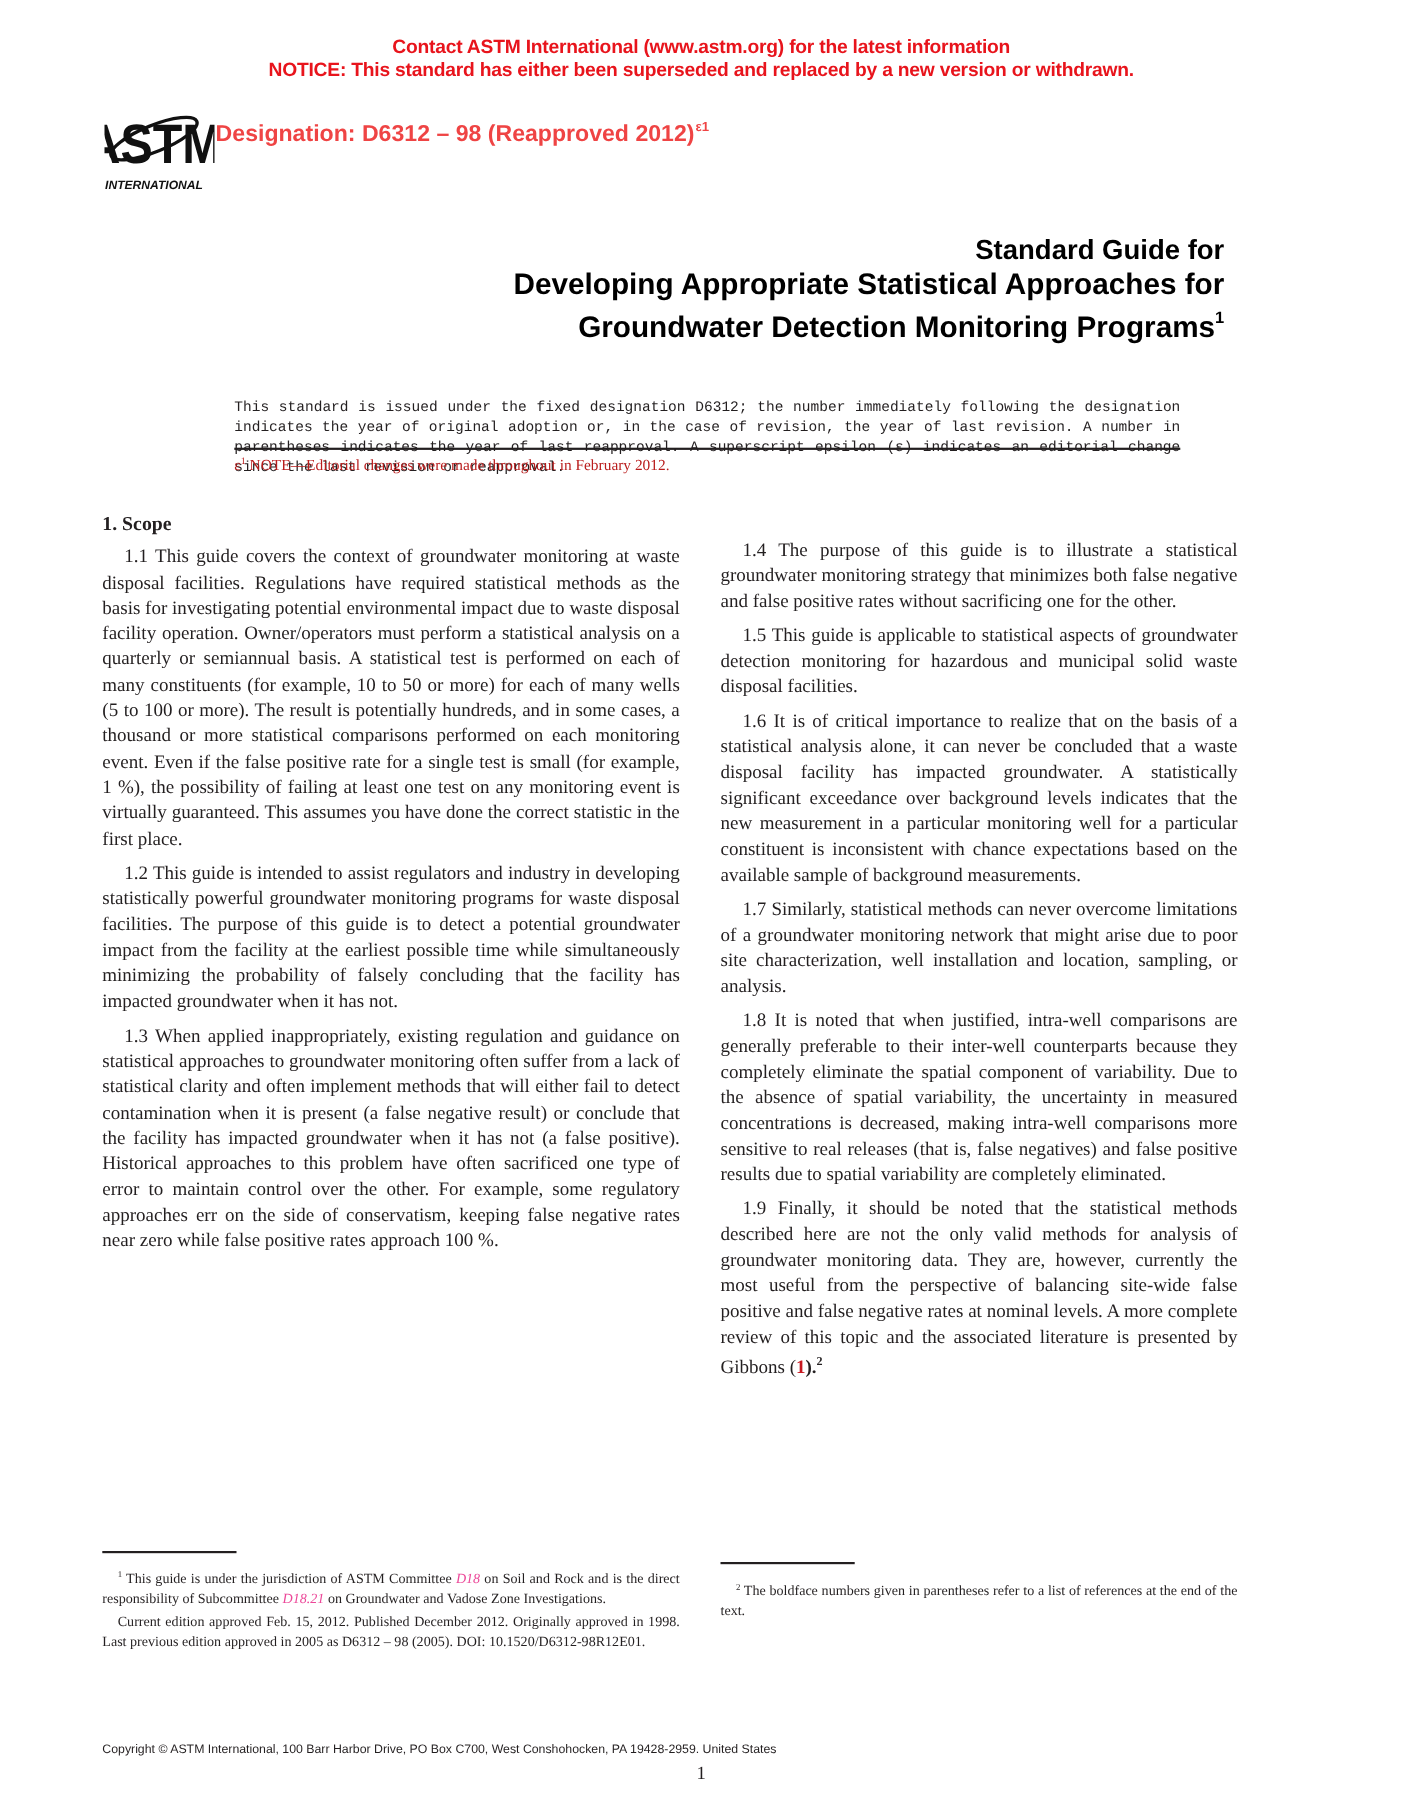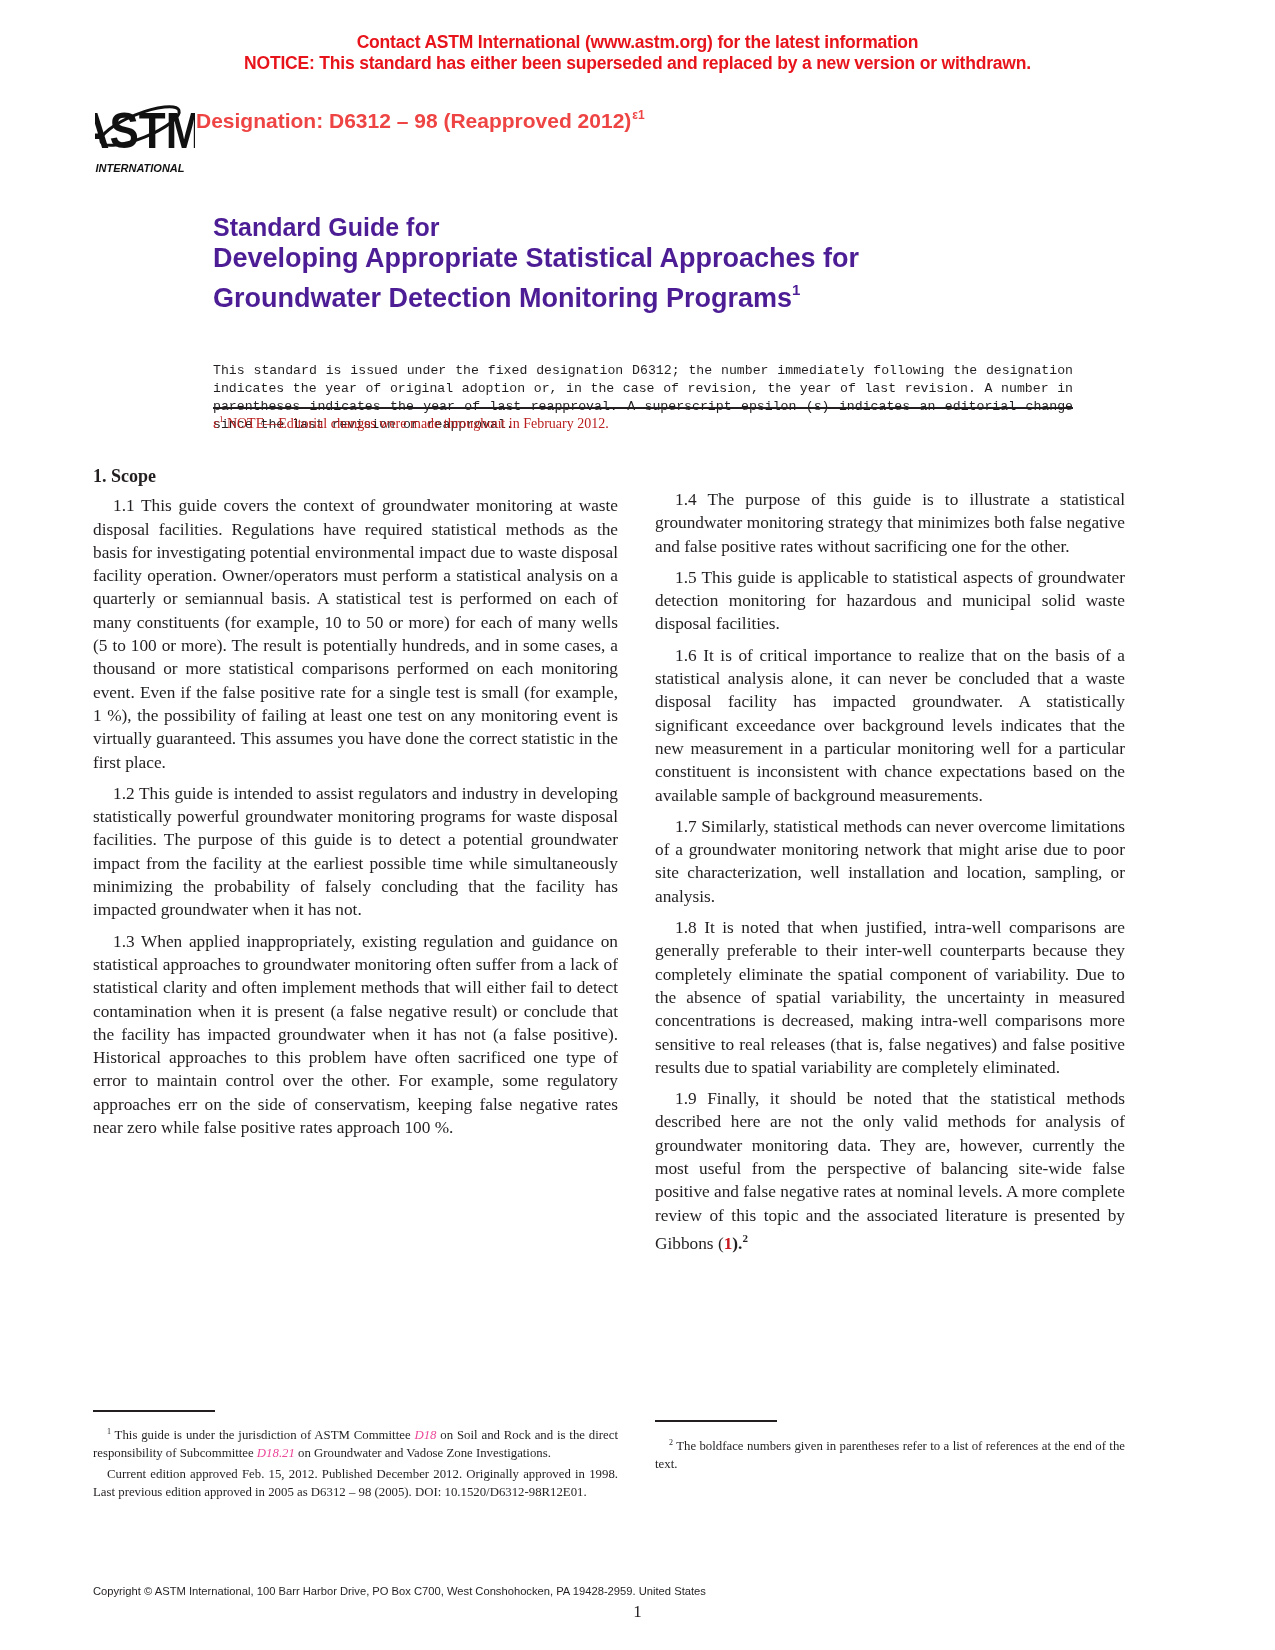--- a/index.html
+++ b/index.html
@@ -8,21 +8,21 @@
   #notice { position: absolute; top: 32px; left: 0; width: 1275px; text-align: center;
     color: #e8141c; font-family: "Liberation Sans", sans-serif; font-weight: bold;
     font-size: 17.5px; line-height: 21px; letter-spacing: -0.2px; }
 
   #logo { position: absolute; left: 95px; top: 86px; width: 100px; height: 90px; }
   #designation { position: absolute; left: 196px; top: 108px;
     font-family: "Liberation Sans", sans-serif; font-size: 21px; font-weight: bold; color: #ef4444; }
   #designation sup { font-size: 12px; vertical-align: 9px; margin-left: 1px; }
 
   #title-block { position: absolute; left: 213px; top: 212px; width: 900px;
-    font-family: "Liberation Sans", sans-serif; font-weight: bold; color: #4c1d95; }
+    font-family: "Liberation Sans", sans-serif; font-weight: bold; color: #000000; text-align: right; }
   #title-line1 { font-size: 25px; line-height: 30px; }
   .title-main { font-size: 27px; line-height: 32px; }
   #title-block sup { font-size: 15px; vertical-align: 12px; }
 
   #issued { position: absolute; left: 213px; top: 339px; width: 860px;
     font-family: Liberation Mono, monospace; font-size: 13.2px; line-height: 18px;
     text-align: justify; color: #231f20; margin-top: 23px; }
   #rule { position: absolute; left: 213px; top: 407px; width: 860px; height: 2px; background: #231f20; }
   #ednote { position: absolute; left: 213px; top: 414px;
     font-family: "Liberation Serif", serif; font-size: 14px; color: #b91c1c; }

